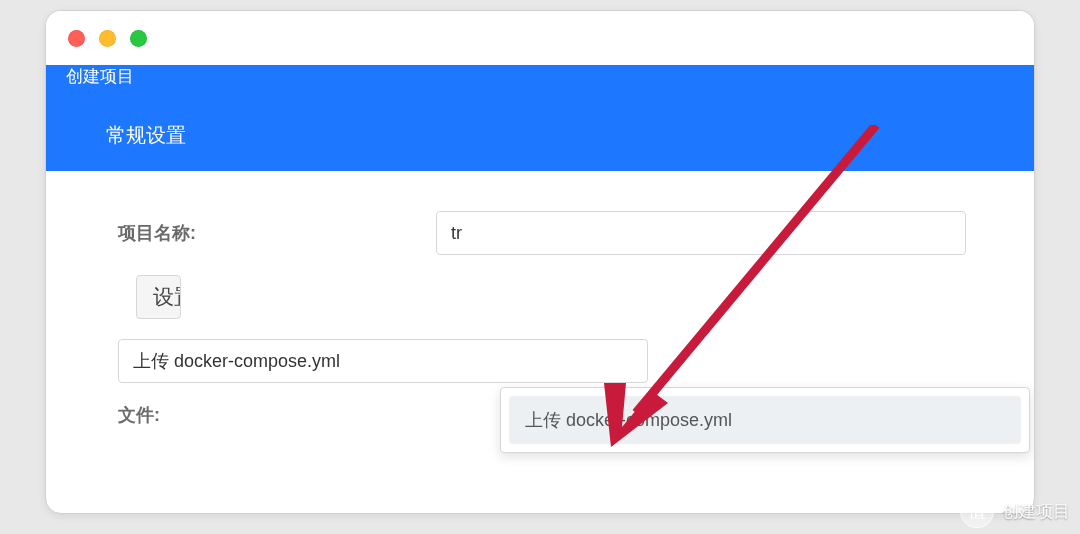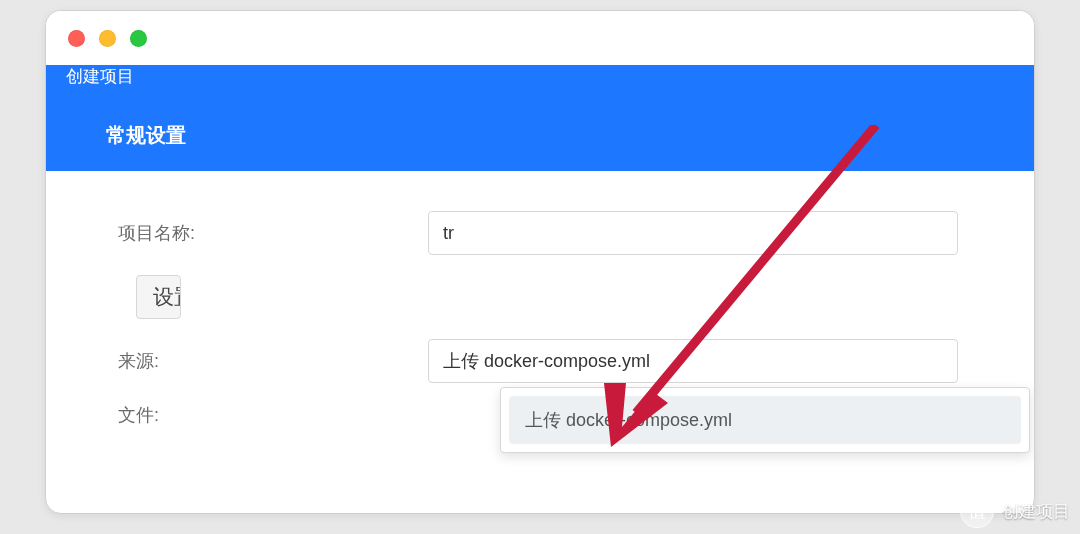--- a/index.html
+++ b/index.html
@@ -61,48 +61,49 @@
     .breadcrumb {
       padding: 0 20px 16px 20px;
       color: #fff;
       font-size: 17px;
       font-weight: 400;
     }
     .section-title {
       padding: 18px 20px 22px 60px;
       color: #fff;
       font-size: 20px;
-      font-weight: 700;
+      font-weight: 400;
     }
     .form-area {
       padding: 40px 0 0 72px;
     }
     .form-row {
       display: flex;
       align-items: center;
       margin-bottom: 20px;
       position: relative;
     }
     .form-label {
       width: 310px;
       color: #6a6a6a;
       font-size: 18px;
-      font-weight: 400;
+      font-weight: 700;
     }
     .text-input {
       flex: 0 0 530px;
       height: 44px;
       border: 1px solid #d7d7d7;
       border-radius: 4px;
       padding: 0 14px;
       font-size: 18px;
       color: #333;
       outline: none;
       font-family: inherit;
       background: #fff;
+      margin-left: 8px;
     }
     .select-input {
       flex: 0 0 530px;
       height: 44px;
       border: 1px solid #d7d7d7;
       border-radius: 4px;
       padding: 0 14px;
       font-size: 18px;
       color: #333;
       background: #fff;
@@ -215,21 +216,20 @@
       <div class="form-row">
         <div class="form-label">项目名称:</div>
         <input class="text-input" type="text" value="tr" style="">
       </div>
 
       <div class="form-row path-row">
         <div class="side-button">设置</div>
       </div>
 
       <div class="form-row" style="position:relative;">
-        <div class="form-label">来源:</div>
         <div class="select-input">
           <span>上传 docker-compose.yml</span>
         </div>
 
         <div class="dropdown">
           <div class="dropdown-item selected">上传 docker-compose.yml</div>
         </div>
       </div>
 
       <div class="form-row">

